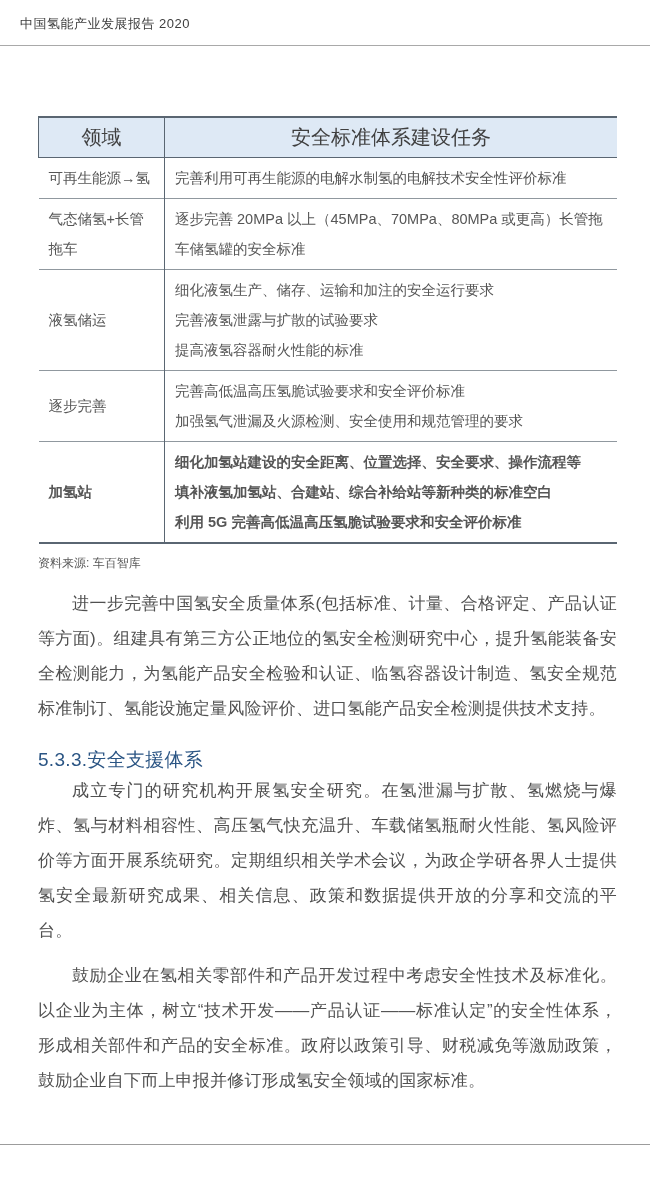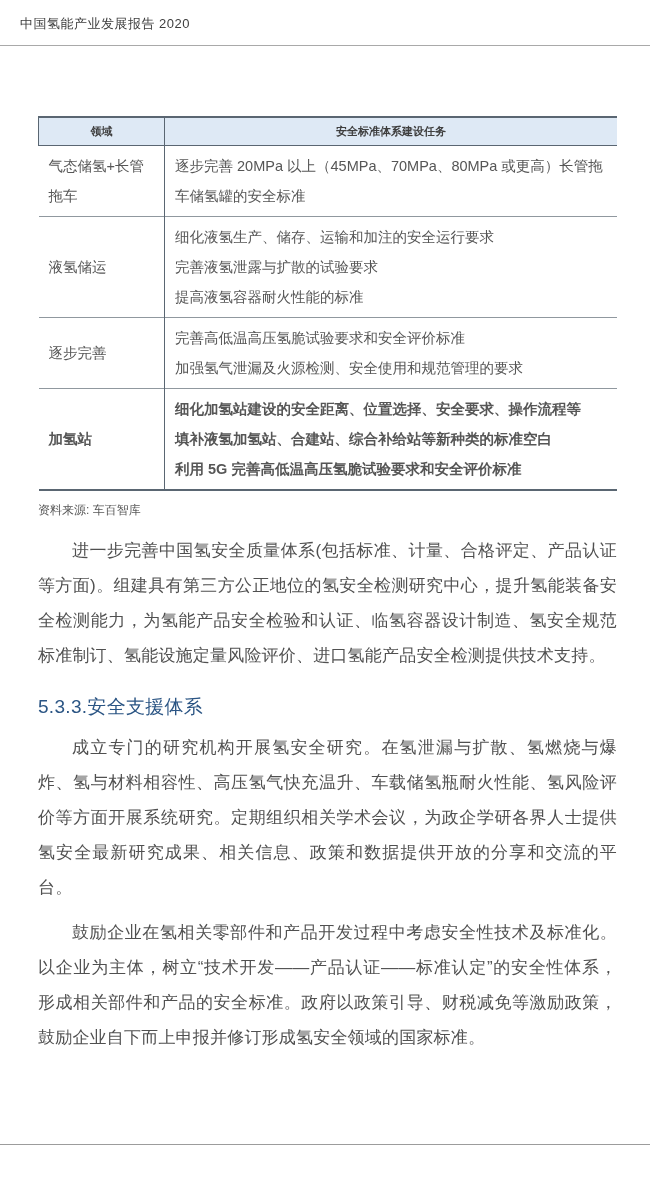--- a/index.html
+++ b/index.html
@@ -23,22 +23,22 @@
 
   table.std-table {
     width: 579px;
     margin-top: 70px;
     border-collapse: collapse;
     table-layout: fixed;
   }
   table.std-table col.c1 { width: 126px; }
   .std-table th {
     background: #dee9f5;
-    height: 28px;
-    font-size: 11px; font-weight: 700; color: #3f3f3f;
+    height: 40px;
+    font-size: 20px; font-weight: 400; color: #3f3f3f;
     text-align: center; vertical-align: middle;
     border-top: 2px solid #5a6672;
     border-bottom: 1.5px solid #5a6672;
   }
   .std-table th:first-child { border-left: 1px solid #5a6672; border-right: 1px solid #5a6672; }
   .std-table td {
     font-size: 14.5px; color: #565656;
     line-height: 30px;
     padding: 5px 10px;
     vertical-align: middle;
@@ -54,21 +54,21 @@
     font-size: 12px; color: #585858; line-height: 20px;
   }
   .body-par {
     font-size: 17px; color: #505050;
     line-height: 35px;
     text-indent: 2em;
     text-align: justify;
     letter-spacing: 0.2px;
   }
   .par-1 { margin-top: 13px; }
-  .par-2 { margin-top: 10px; }
+  .par-2 { margin-top: 0; }
   .par-3 { margin-top: 10px; }
   .section-heading {
     margin-top: 20px;
     font-size: 19px; font-weight: 500;
     color: #2b5584; line-height: 27px;
     letter-spacing: 0.3px;
   }
   .page-footer { position: absolute; left: 0; right: 0; top: 1144px; }
   .footer-rule { border-top: 1px solid #9c9c9c; }
   .page-number {
@@ -91,20 +91,26 @@
         <col class="c1">
         <col>
       </colgroup>
     <thead>
       <tr>
         <th>领域</th>
         <th>安全标准体系建设任务</th>
       </tr>
     </thead>
     <tbody>
+      <tr>
+        <td>可再生能源→氢</td>
+        <td>
+          <div class="task-line">完善利用可再生能源的电解水制氢的电解技术安全性评价标准</div>
+        </td>
+      </tr>
       <tr>
         <td>气态储氢+长管拖车</td>
         <td>
           <div class="task-line">逐步完善 20MPa 以上（45MPa、70MPa、80MPa 或更高）长管拖车储氢罐的安全标准</div>
         </td>
       </tr>
       <tr>
         <td>液氢储运</td>
         <td>
           <div class="task-line">细化液氢生产、储存、运输和加注的安全运行要求</div>

